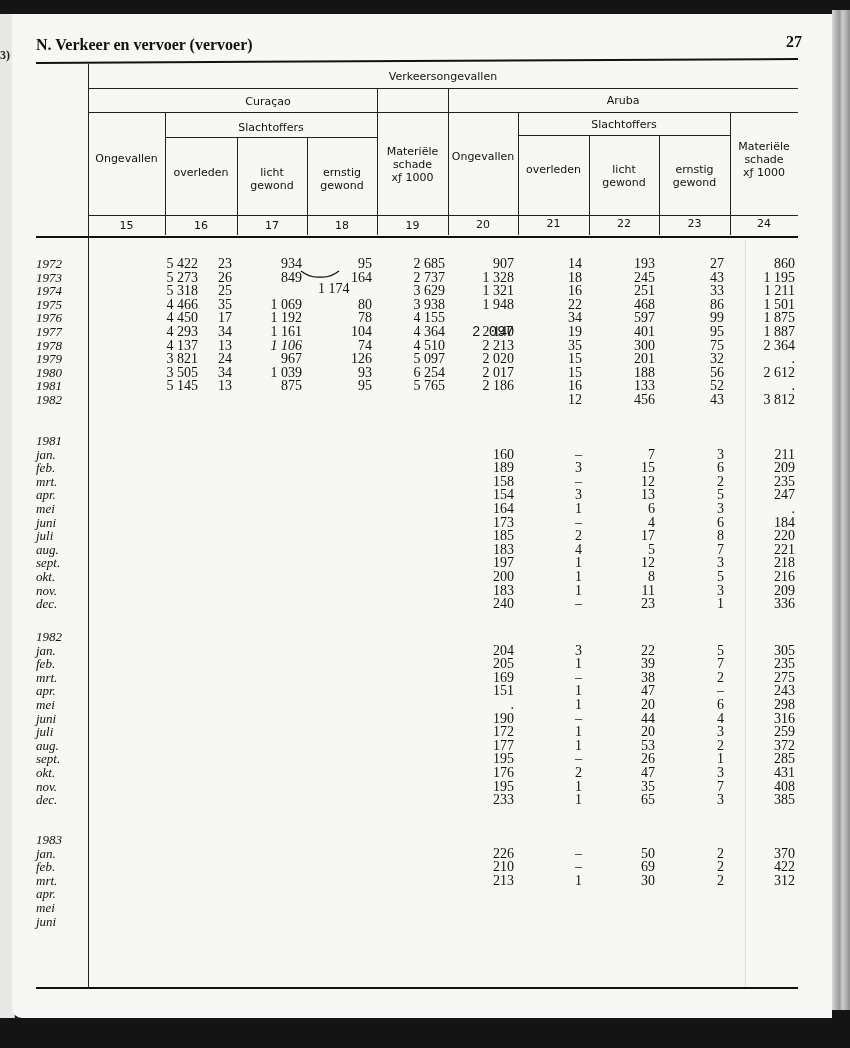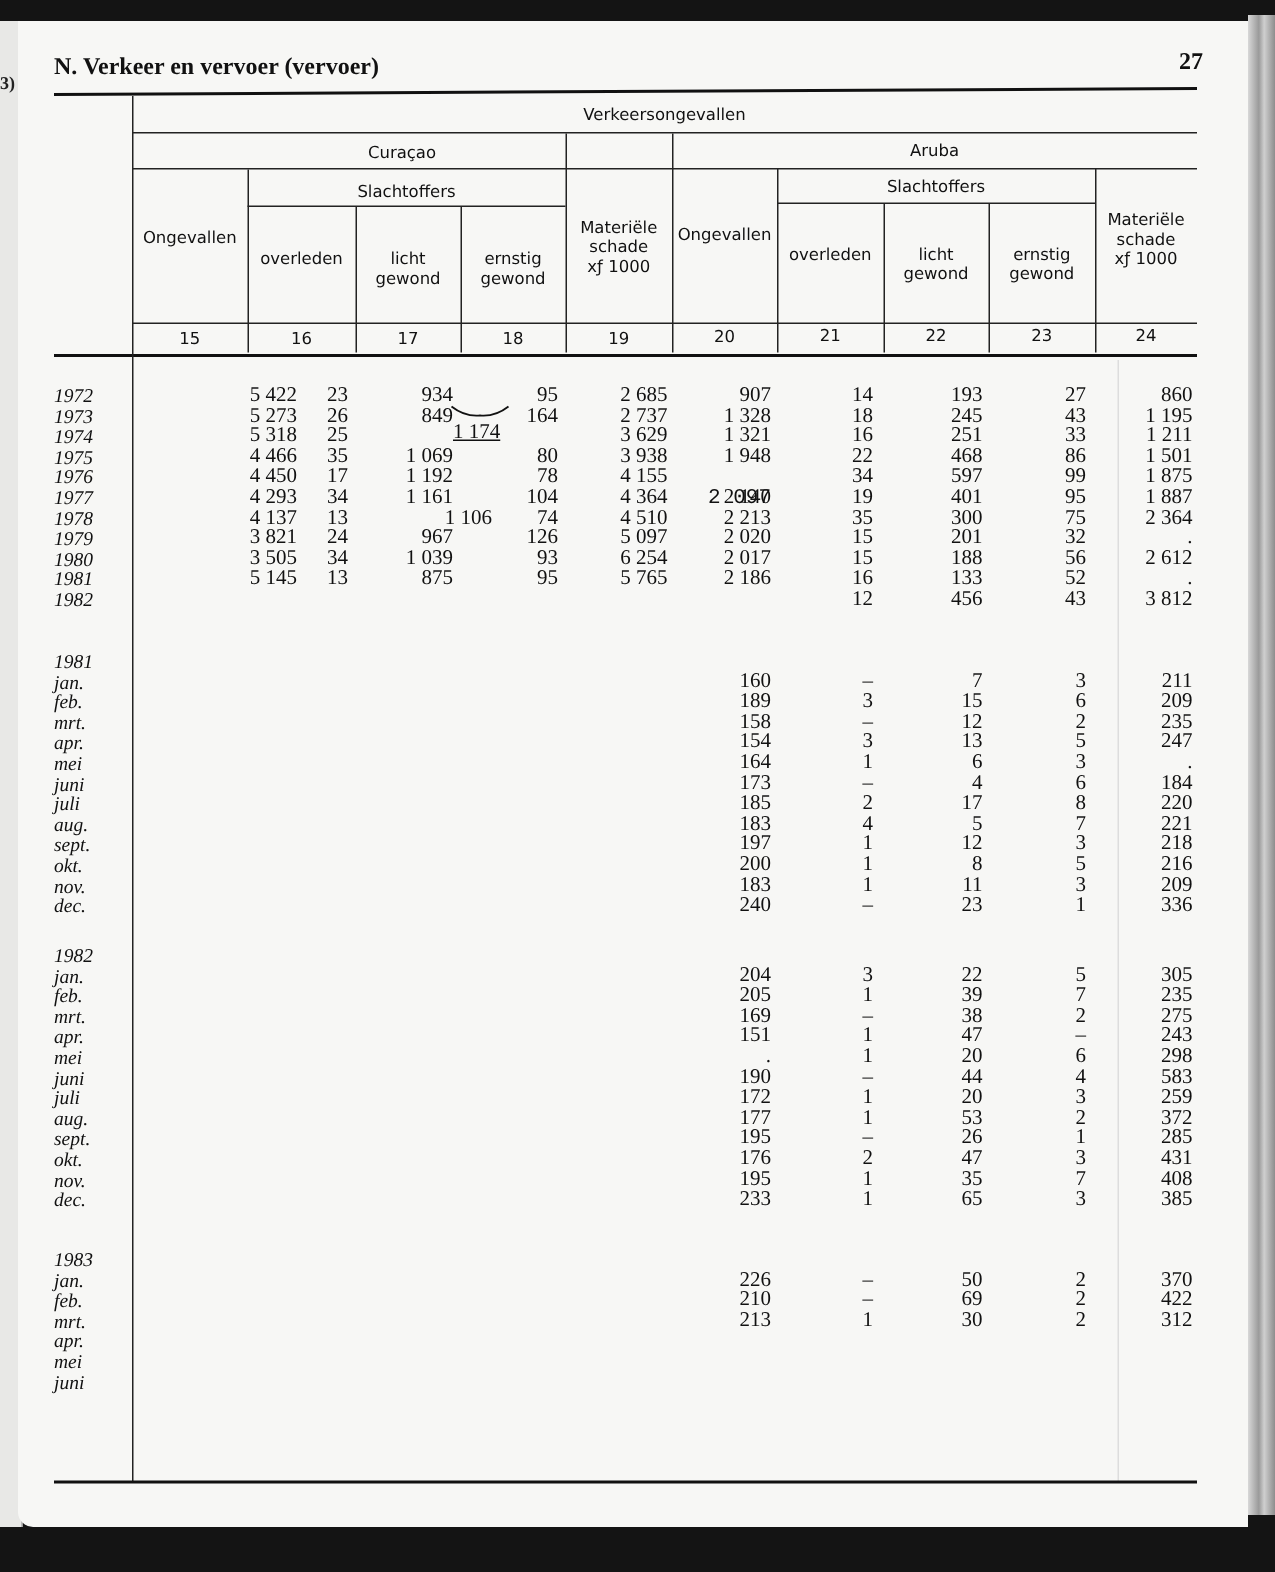--- a/index.html
+++ b/index.html
@@ -182,21 +182,21 @@
     <div class="num" style="top: 325px; right: 478px;">104</div>
     <div class="num" style="top: 325px; right: 405px;">4 364</div>
     <div class="num" style="top: 325px; right: 336px;">2 140</div>
     <div class="num" style="top: 325px; right: 268px;">19</div>
     <div class="num" style="top: 325px; right: 195px;">401</div>
     <div class="num" style="top: 325px; right: 126px;">95</div>
     <div class="num" style="top: 325px; right: 55px;">1 887</div>
     <div class="lbl" style="top: 338.6px;">1978</div>
     <div class="num" style="top: 338.6px; right: 652px;">4 137</div>
     <div class="num" style="top: 338.6px; right: 618px;">13</div>
-    <div class="num" style="top: 338.6px; right: 522px;">1 106</div>
+    <div class="num" style="top: 338.6px; right: 548px; font-style: italic;">1 106</div>
     <div class="num" style="top: 338.6px; right: 478px;">74</div>
     <div class="num" style="top: 338.6px; right: 405px;">4 510</div>
     <div class="num" style="top: 338.6px; right: 336px;">2 213</div>
     <div class="num" style="top: 338.6px; right: 268px;">35</div>
     <div class="num" style="top: 338.6px; right: 195px;">300</div>
     <div class="num" style="top: 338.6px; right: 126px;">75</div>
     <div class="num" style="top: 338.6px; right: 55px;">2 364</div>
     <div class="lbl" style="top: 352.2px;">1979</div>
     <div class="num" style="top: 352.2px; right: 652px;">3 821</div>
     <div class="num" style="top: 352.2px; right: 618px;">24</div>
@@ -234,21 +234,21 @@
     <div class="num" style="top: 393px; right: 652px;"></div>
     <div class="num" style="top: 393px; right: 618px;"></div>
     <div class="num" style="top: 393px; right: 548px;"></div>
     <div class="num" style="top: 393px; right: 478px;"></div>
     <div class="num" style="top: 393px; right: 405px;"></div>
     <div class="num" style="top: 393px; right: 336px;"></div>
     <div class="num" style="top: 393px; right: 268px;">12</div>
     <div class="num" style="top: 393px; right: 195px;">456</div>
     <div class="num" style="top: 393px; right: 126px;">43</div>
     <div class="num" style="top: 393px; right: 55px;">3 812</div>
-    <div class="num" style="top: 282px; left: 302px; text-decoration: underline;">1 174</div>
+    <div class="num" style="top: 282px; left: 318px;">1 174</div>
     <div class="lbl" style="top: 434px;">1981</div>
     <div class="lbl" style="top: 447.6px;">jan.</div>
     <div class="num" style="top: 447.6px; right: 336px;">160</div>
     <div class="num" style="top: 447.6px; right: 268px;">–</div>
     <div class="num" style="top: 447.6px; right: 195px;">7</div>
     <div class="num" style="top: 447.6px; right: 126px;">3</div>
     <div class="num" style="top: 447.6px; right: 55px;">211</div>
     <div class="lbl" style="top: 461.2px;">feb.</div>
     <div class="num" style="top: 461.2px; right: 336px;">189</div>
     <div class="num" style="top: 461.2px; right: 268px;">3</div>
@@ -344,21 +344,21 @@
     <div class="num" style="top: 698px; right: 336px;">.</div>
     <div class="num" style="top: 698px; right: 268px;">1</div>
     <div class="num" style="top: 698px; right: 195px;">20</div>
     <div class="num" style="top: 698px; right: 126px;">6</div>
     <div class="num" style="top: 698px; right: 55px;">298</div>
     <div class="lbl" style="top: 711.6px;">juni</div>
     <div class="num" style="top: 711.6px; right: 336px;">190</div>
     <div class="num" style="top: 711.6px; right: 268px;">–</div>
     <div class="num" style="top: 711.6px; right: 195px;">44</div>
     <div class="num" style="top: 711.6px; right: 126px;">4</div>
-    <div class="num" style="top: 711.6px; right: 55px;">583</div>
+    <div class="num" style="top: 711.6px; right: 55px;">316</div>
     <div class="lbl" style="top: 725.2px;">juli</div>
     <div class="num" style="top: 725.2px; right: 336px;">172</div>
     <div class="num" style="top: 725.2px; right: 268px;">1</div>
     <div class="num" style="top: 725.2px; right: 195px;">20</div>
     <div class="num" style="top: 725.2px; right: 126px;">3</div>
     <div class="num" style="top: 725.2px; right: 55px;">259</div>
     <div class="lbl" style="top: 738.8px;">aug.</div>
     <div class="num" style="top: 738.8px; right: 336px;">177</div>
     <div class="num" style="top: 738.8px; right: 268px;">1</div>
     <div class="num" style="top: 738.8px; right: 195px;">53</div>

